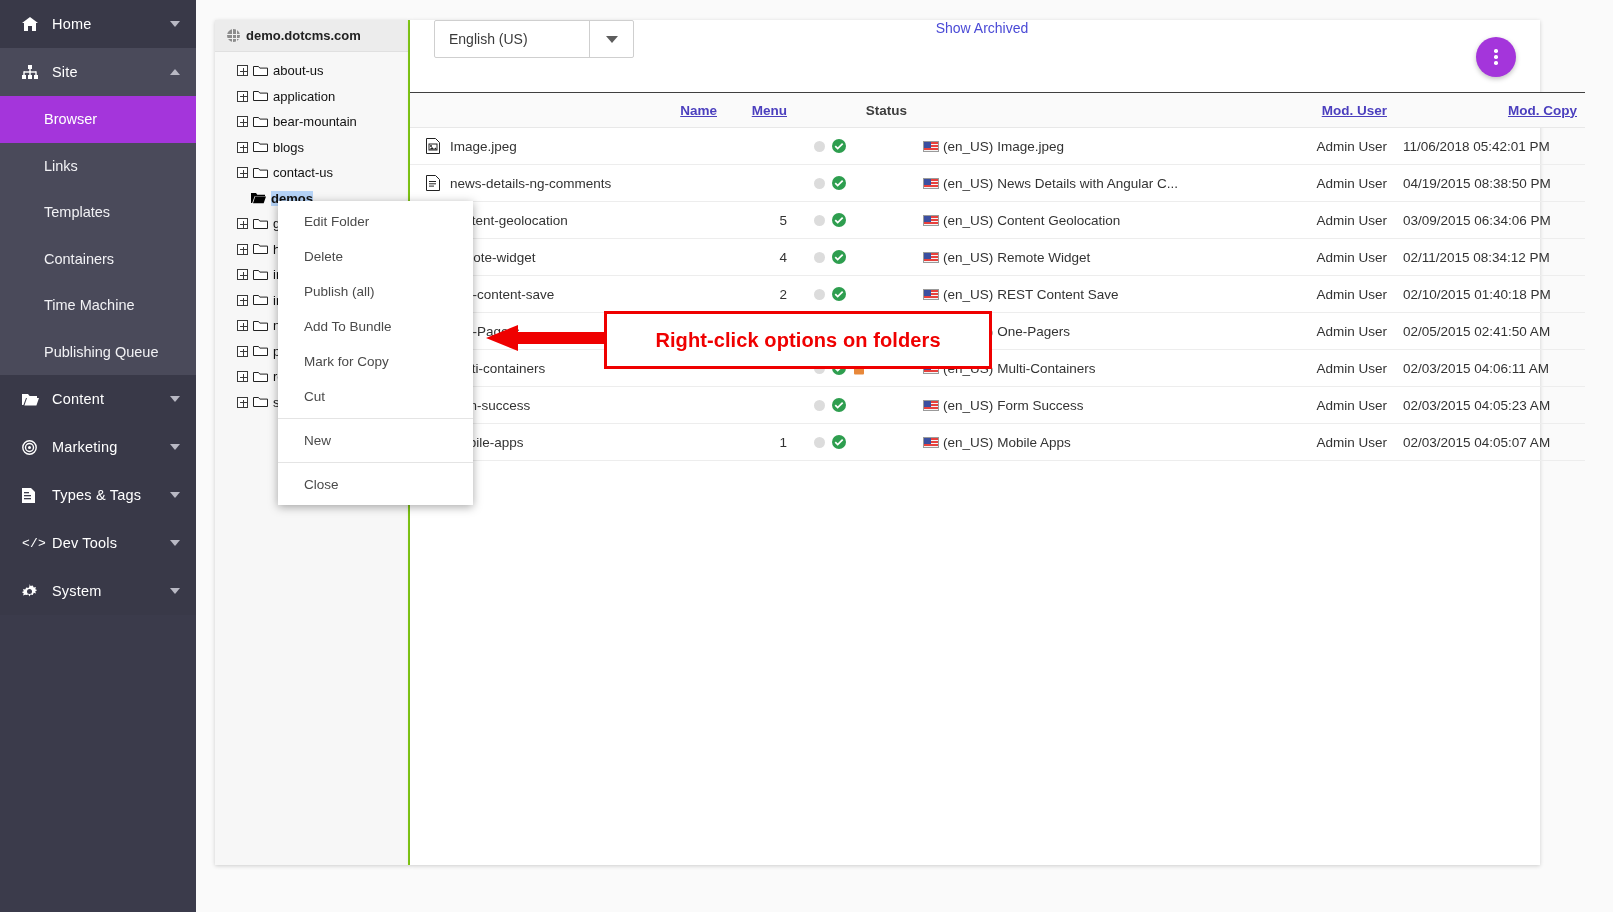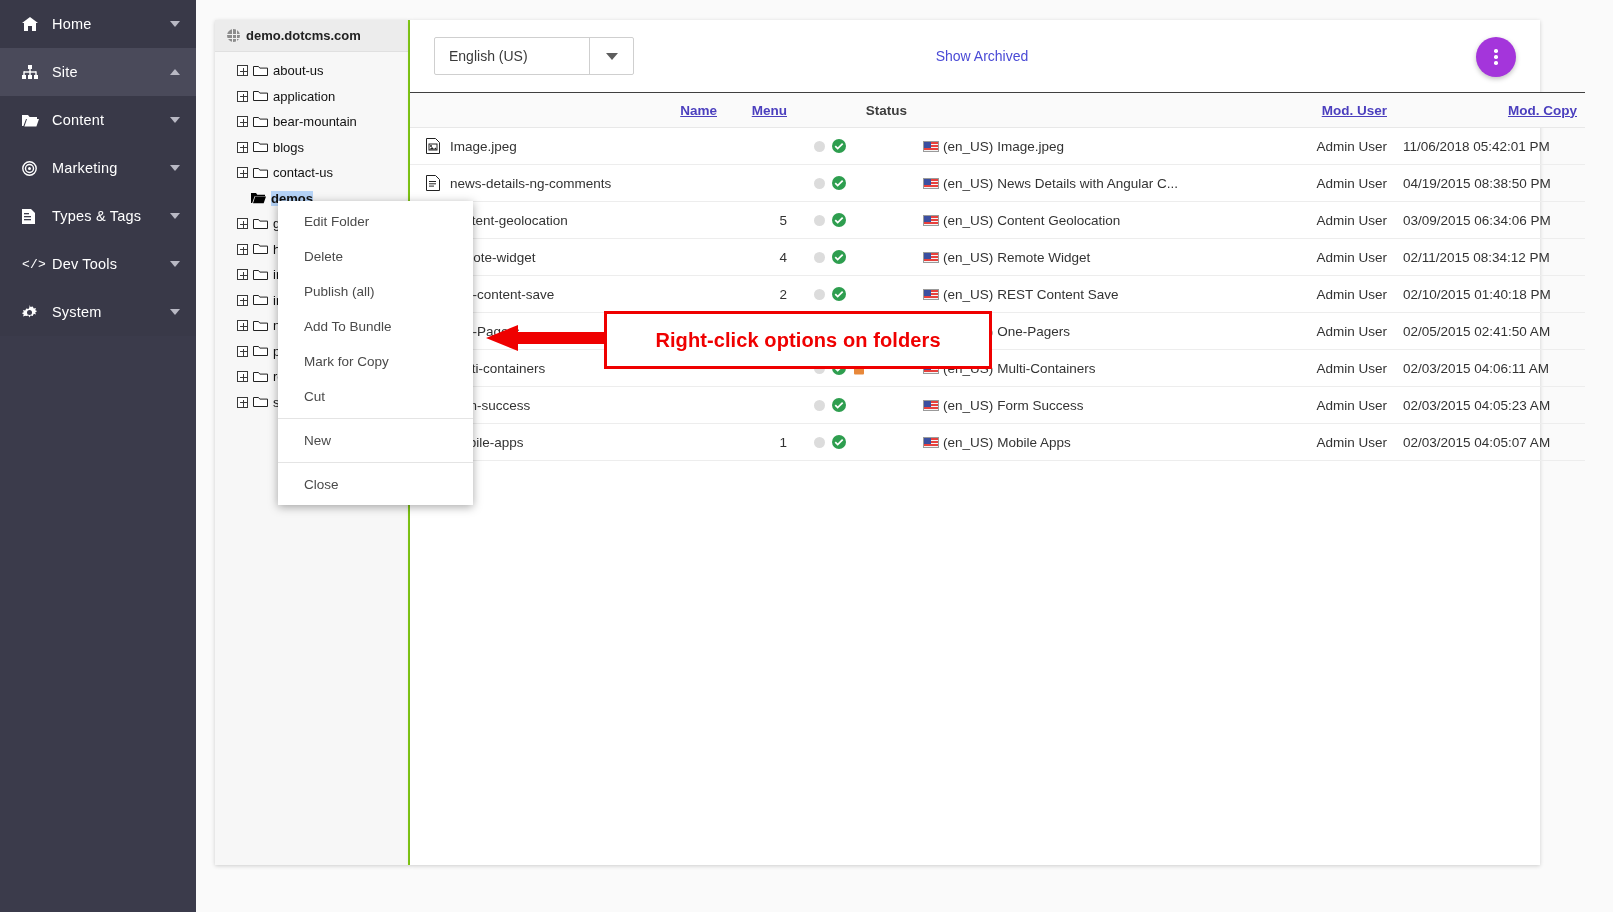--- a/index.html
+++ b/index.html
@@ -89,21 +89,21 @@
   .tree-name { color: #111; }
   .tree-row.selected .tree-name { background: #b5d3f7; }
 
   
   .main {
     position: absolute; left: 410px; top: 20px; width: 1130px; height: 845px;
     background: #ffffff; box-shadow: 0 1px 4px rgba(0,0,0,.18);
   }
   .toolbar {
     position: relative; height: 72px; padding: 0 24px;
-    display: flex; align-items: center;
+    display: flex; align-items: flex-start;
   }
   .lang-select {
     display: flex; width: 200px; height: 38px;
     border: 1px solid #cfcfcf; border-radius: 2px; background: #fff;
   }
   .lang-value {
     flex: 1 1 auto; display: flex; align-items: center; padding-left: 14px;
     font-size: 14px; color: #3a3a3a;
   }
   .lang-arrow {
@@ -218,20 +218,40 @@
             <rect x="2" y="6.3" width="12" height="1.4"></rect>
           <rect x="1.3" y="6.3" width="1.4" height="4"></rect>
             <rect x="7.3" y="6.3" width="1.4" height="4"></rect>
           <rect x="13.3" y="6.3" width="1.4" height="4"></rect>
         </svg>
       </span>
       <span class="nav-label">Site</span>
       <span class="caret up"></span>
     </div>
 
+    <div class="nav-sub">
+      <div class="nav-sub-item active">
+        <span>Browser</span>
+      </div>
+      <div class="nav-sub-item">
+        <span>Links</span>
+      </div>
+      <div class="nav-sub-item">
+        <span>Templates</span>
+      </div>
+      <div class="nav-sub-item">
+        <span>Containers</span>
+      </div>
+      <div class="nav-sub-item">
+        <span>Time Machine</span>
+      </div>
+      <div class="nav-sub-item">
+        <span>Publishing Queue</span>
+      </div>
+    </div>
 
     <div class="nav-group-head">
       <span class="nav-ico">
         <svg width="17" height="13" viewBox="0 0 17 13">
             <path d="M0 1h6l1.6 2H15v2H4L1.4 12H0V1z"></path>
             <path d="M5 5h12l-2.6 7.4H2.4L5 5z"></path>
           </svg>
       </span>
       <span class="nav-label">Content</span>
       <span class="caret"></span>

